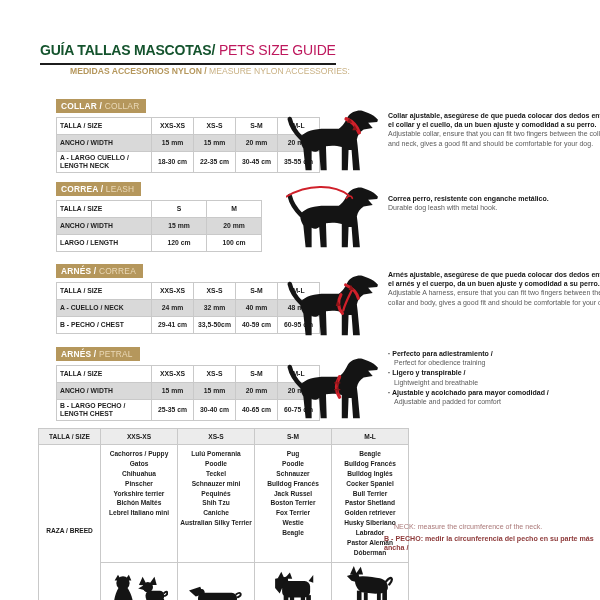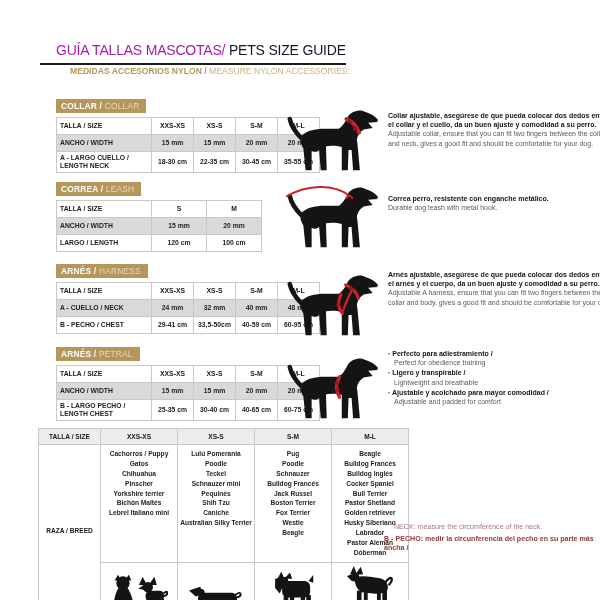--- a/index.html
+++ b/index.html
@@ -1,22 +1,22 @@
 <!DOCTYPE html>
 <html><head>
 <meta charset="utf-8">
 <style>
   html,body{margin:0;padding:0;background:#fff;}
   .page{position:relative;width:600px;height:600px;background:#ffffff;overflow:hidden;
         font-family:"Liberation Sans",sans-serif;color:#1a1a1a;}
   
   .title{position:absolute;left:40px;top:33px;font-size:14px;letter-spacing:-0.2px;
          border-bottom:2px solid #1c1c1c;padding-bottom:5px;white-space:nowrap;}
-  .title .t-es{font-weight:400;color:#a21caf;margin-left:16px;}
-  .title .t-en{font-weight:400;color:#0f172a;}
+  .title .t-es{font-weight:700;color:#14532d;}
+  .title .t-en{font-weight:400;color:#be185d;}
   .subtitle{position:absolute;left:40px;top:66px;font-size:8.6px;white-space:nowrap;padding-left:30px;}
   .subtitle .s-es{font-weight:700;color:#b5975c;}
   .subtitle .s-en{font-weight:400;color:#c9b184;}
   
   .sec{position:absolute;left:56px;width:560px;}
   .chip{display:inline-block;background:#b5975c;color:#fff;font-size:8.4px;font-weight:700;
         padding:2.5px 7px 2px 5px;letter-spacing:0.2px;white-space:nowrap;}
   .chip .chip-en{color:#ead9b8;font-weight:400;}
   table.spec{border-collapse:collapse;margin-top:4px;font-size:6.8px;}
   table.spec th,table.spec td{border:1px solid #c9c9c9;padding:2px 3px;text-align:center;
@@ -194,21 +194,21 @@
         <path d="M80,24 C83,20 87,20 88,24" stroke="#d0202a" stroke-width="2.2" fill="none" stroke-linecap="round"></path>
       </svg>
     </div>
     <div class="desc" style="top:16px">
       <p class="d-es">Correa perro, resistente con enganche metálico.</p>
       <p class="d-en">Durable dog leash with metal hook.</p>
     </div>
   </section>
 
   <section class="sec" style="top:260px">
-    <div class="chip"><span class="chip-es">ARNÉS /</span><span class="chip-en"> HARNESS</span></div>
+    <div class="chip"><span class="chip-es">ARNÉS /</span><span class="chip-en"> CORREA</span></div>
     <table class="spec">
       <tbody>
           <tr>
         <th class="lbl">TALLA / SIZE</th>
         <th class="sz">XXS-XS</th>
         <th class="sz">XS-S</th>
         <th class="sz">S-M</th>
         <th class="sz">M-L</th>
       </tr>
       <tr class="shaded">

